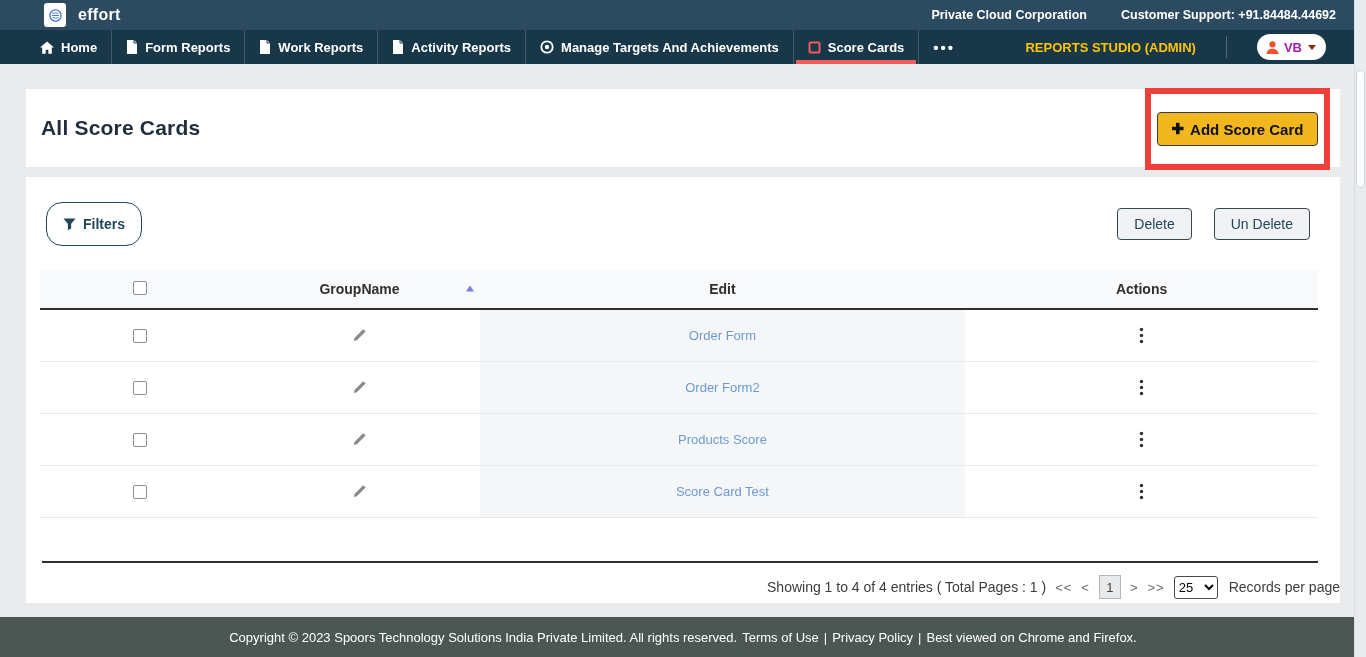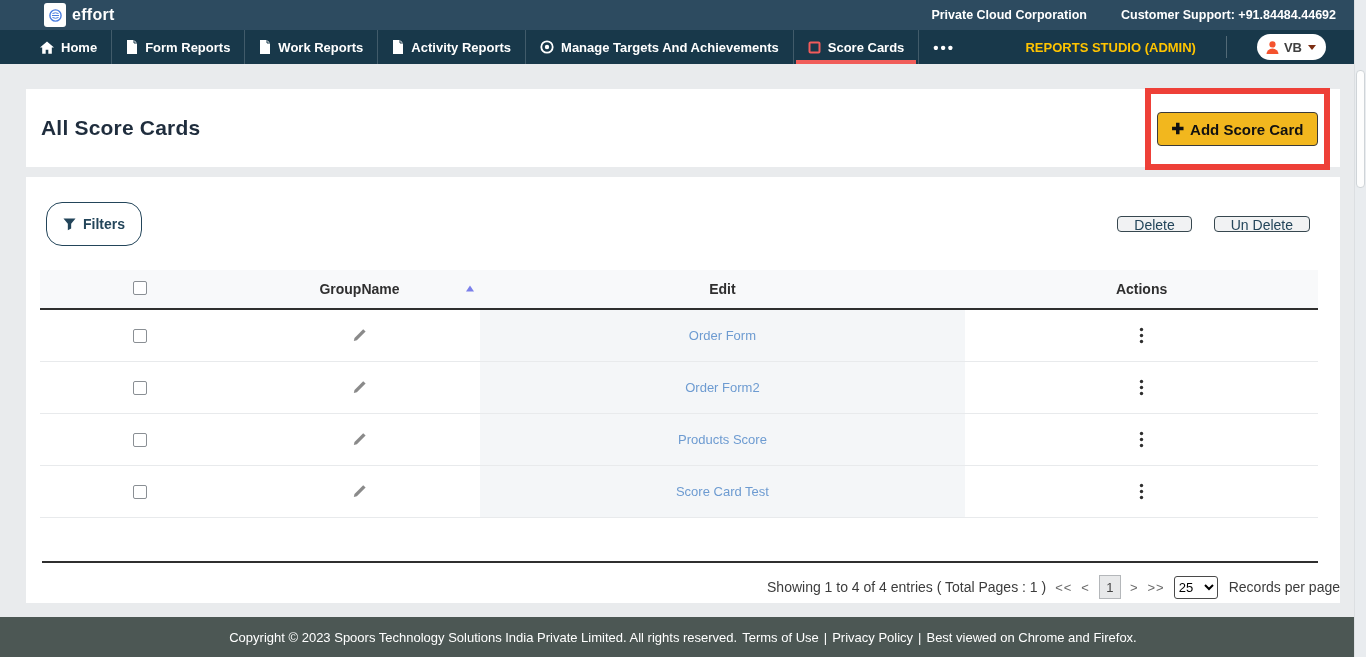--- a/index.html
+++ b/index.html
@@ -1,54 +1,54 @@
 <!DOCTYPE html>
 <html><head>
 <meta charset="utf-8">
 <style>
   * { margin:0; padding:0; box-sizing:border-box; }
   html,body { width:1366px; height:657px; overflow:hidden; }
   body { font-family:"Liberation Sans", sans-serif; background:#e9ebed; position:relative; }
 
   
   .topbar { height:30px; background:#2d4b60; display:flex; align-items:center; padding:0 30px 0 44px; }
-  .brand { display:flex; align-items:center; gap:6px; }
+  .brand { display:flex; align-items:center; gap:12px; }
   .logo-box { width:22px; height:24px; background:#fff; border-radius:3px; display:flex; align-items:center; justify-content:center; }
   .brand-name { color:#fff; font-size:16px; font-weight:700; letter-spacing:.3px; }
   .topbar-right { margin-left:auto; display:flex; align-items:center; gap:34px; }
   .topbar-right span { color:#fff; font-size:12.5px; font-weight:600; }
 
   
   .navbar { height:34px; background:#18384a; display:flex; align-items:stretch; padding-left:26px; }
   .nav-item { position:relative; display:flex; align-items:center; gap:7px; padding:0 14px;
               color:#fff; font-size:13px; font-weight:700; cursor:pointer; }
   .nav-item + .nav-item { border-left:1px solid rgba(255,255,255,.18); }
   .nav-item.active .underline { position:absolute; left:2px; right:2px; bottom:0; height:4px; background:#f05d5a; }
   .nav-dots { letter-spacing:2px; font-size:15px; font-weight:700; }
   .nav-right { margin-left:auto; display:flex; align-items:center; gap:30px; padding-right:40px; }
   .role-label { color:#ffc400; font-size:13px; font-weight:700; }
   .nav-vsep { width:1px; height:22px; background:rgba(255,255,255,.25); }
   .user-pill { background:#fff; border-radius:14px; height:26px; padding:0 10px 0 8px; display:flex; align-items:center; gap:4px; cursor:pointer; }
-  .user-initials { color:#404040; font-weight:700; font-size:13px; }
+  .user-initials { color:#a21caf; font-weight:700; font-size:13px; }
   .caret-down { width:0; height:0; border-left:4px solid transparent; border-right:4px solid transparent; border-top:5px solid #7c2d12; margin-left:2px; }
 
   
   .content { position:relative; height:553px; }
   .title-card { position:absolute; left:26px; right:26px; top:25px; height:78px; background:#fff; display:flex; align-items:center; padding:0 18px 0 15px; }
   .page-title { font-size:21px; font-weight:700; color:#1f2d3d; letter-spacing:.2px; }
 
   .red-annotation { position:absolute; top:24px; right:36px; width:185px; height:82px; border:6px solid #ee4038; display:flex; align-items:center; justify-content:center; z-index:5; }
   .add-btn { background:#f2b71e; border:1px solid #3a3a3a; border-radius:4px; height:34px; padding:0 14px; display:flex; align-items:center; gap:6px; font-size:15px; font-weight:600; color:#111; cursor:pointer; font-family:"Liberation Sans",sans-serif; }
   .plus-glyph { font-weight:700; font-size:15px; }
 
   .table-card { position:absolute; left:26px; right:26px; top:113px; height:426px; background:#fff; }
   .card-toolbar { display:flex; align-items:center; padding:25px 30px 0 20px; }
   .filters-btn { display:flex; align-items:center; gap:7px; height:44px; padding:0 16px; background:#fff; border:1.5px solid #23455a; border-radius:16px; color:#23455a; font-size:14px; font-weight:600; cursor:pointer; font-family:"Liberation Sans",sans-serif; }
   .toolbar-right { margin-left:auto; display:flex; gap:22px; }
-  .gray-btn { height:16px; padding:0 16px; background:#f1f2f3; border:1.5px solid #37474f; border-radius:4px; color:#23455a; font-size:14px; cursor:pointer; font-family:"Liberation Sans",sans-serif; }
+  .gray-btn { height:32px; padding:0 16px; background:#f1f2f3; border:1.5px solid #37474f; border-radius:4px; color:#23455a; font-size:14px; cursor:pointer; font-family:"Liberation Sans",sans-serif; }
 
   .tbl { margin:24px 22px 0 14px; }
   .tbl-header, .tbl-row { display:grid; grid-template-columns:15.6% 18.8% 38% 27.6%; align-items:center; }
   .tbl-header { height:40px; background:#f8f9fa; border-bottom:2px solid #2f2f2f; }
   .th { text-align:center; font-size:14px; font-weight:700; color:#2f2f2f; position:relative; }
   .sort-asc { position:absolute; right:6px; top:50%; transform:translateY(-60%); width:0; height:0; border-left:4px solid transparent; border-right:4px solid transparent; border-bottom:6px solid #7b80ea; }
   .tbl-row { height:52px; border-bottom:1px solid #e8eaec; }
   .cell { display:flex; align-items:center; justify-content:center; height:100%; }
   .cell-group { background:#f4f6f8; }
   .group-link { color:#6d9bd1; font-size:13px; text-decoration:none; cursor:pointer; }

